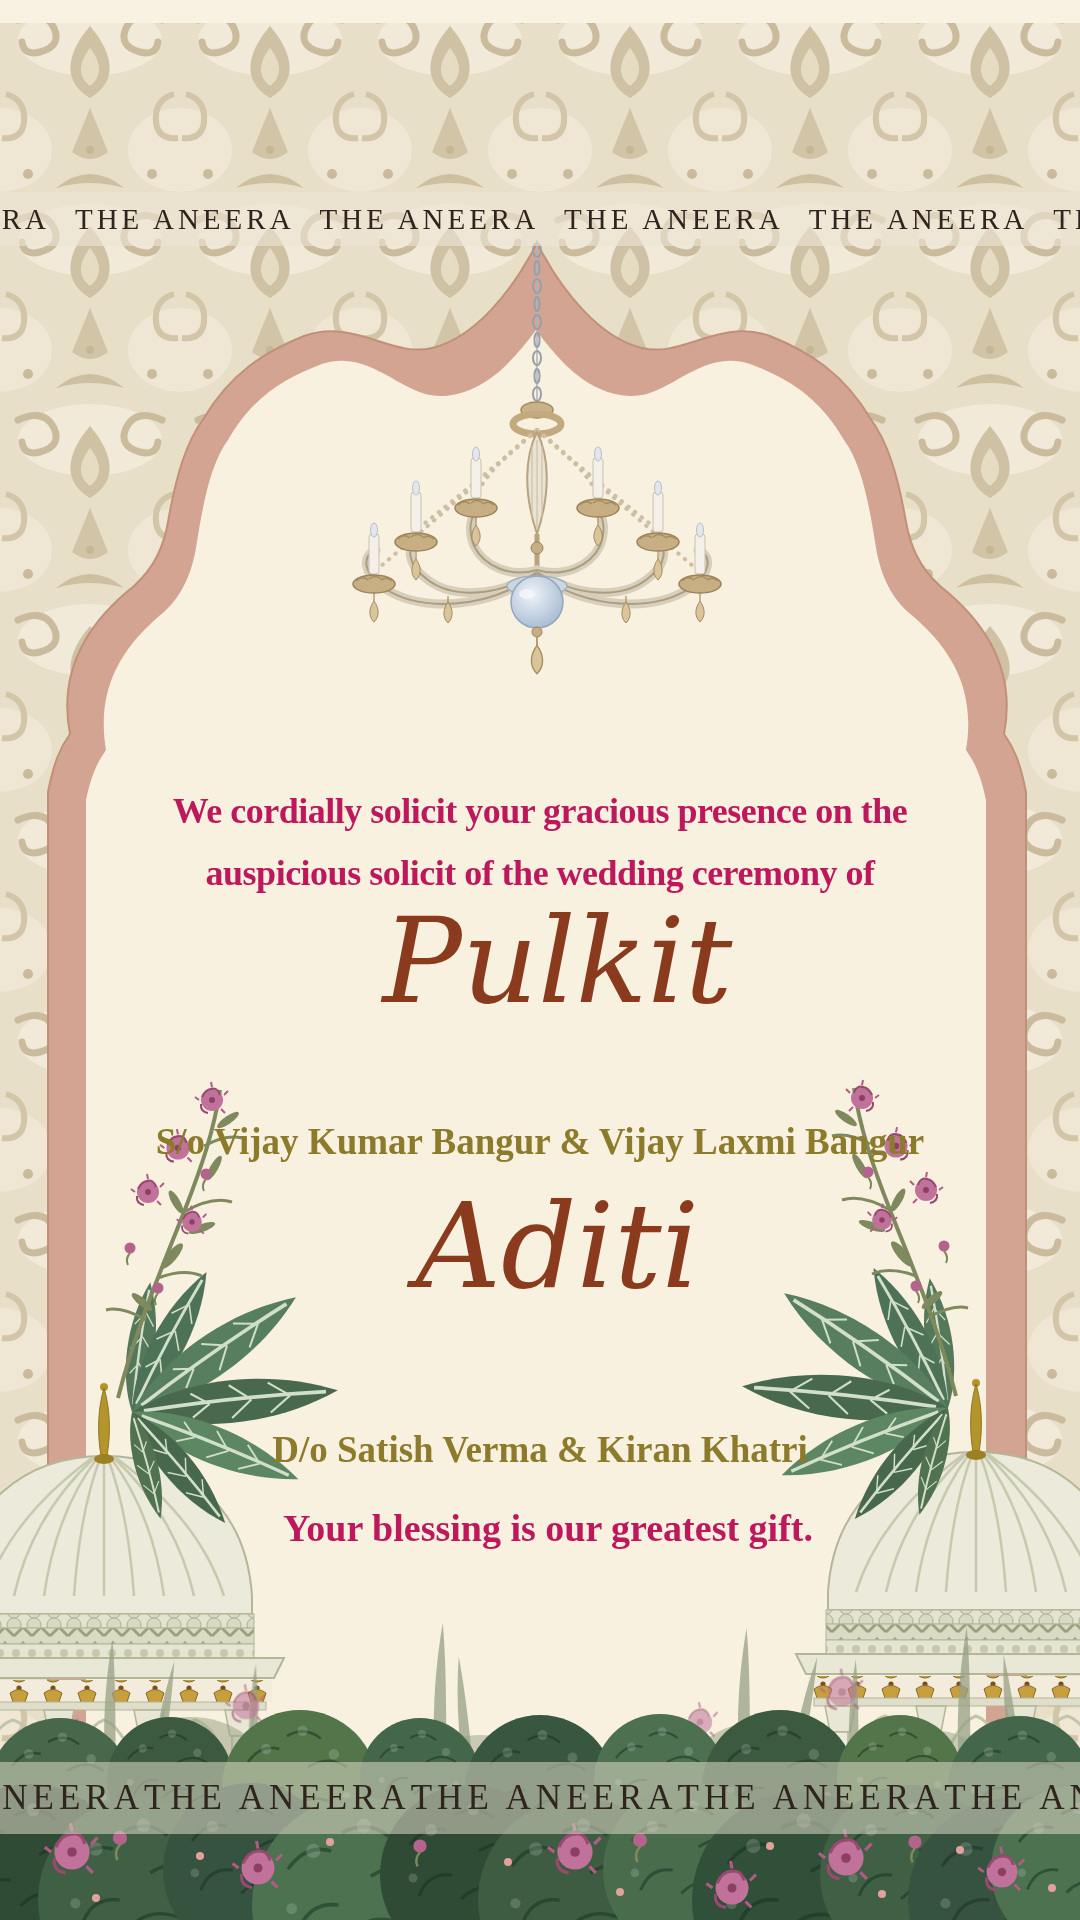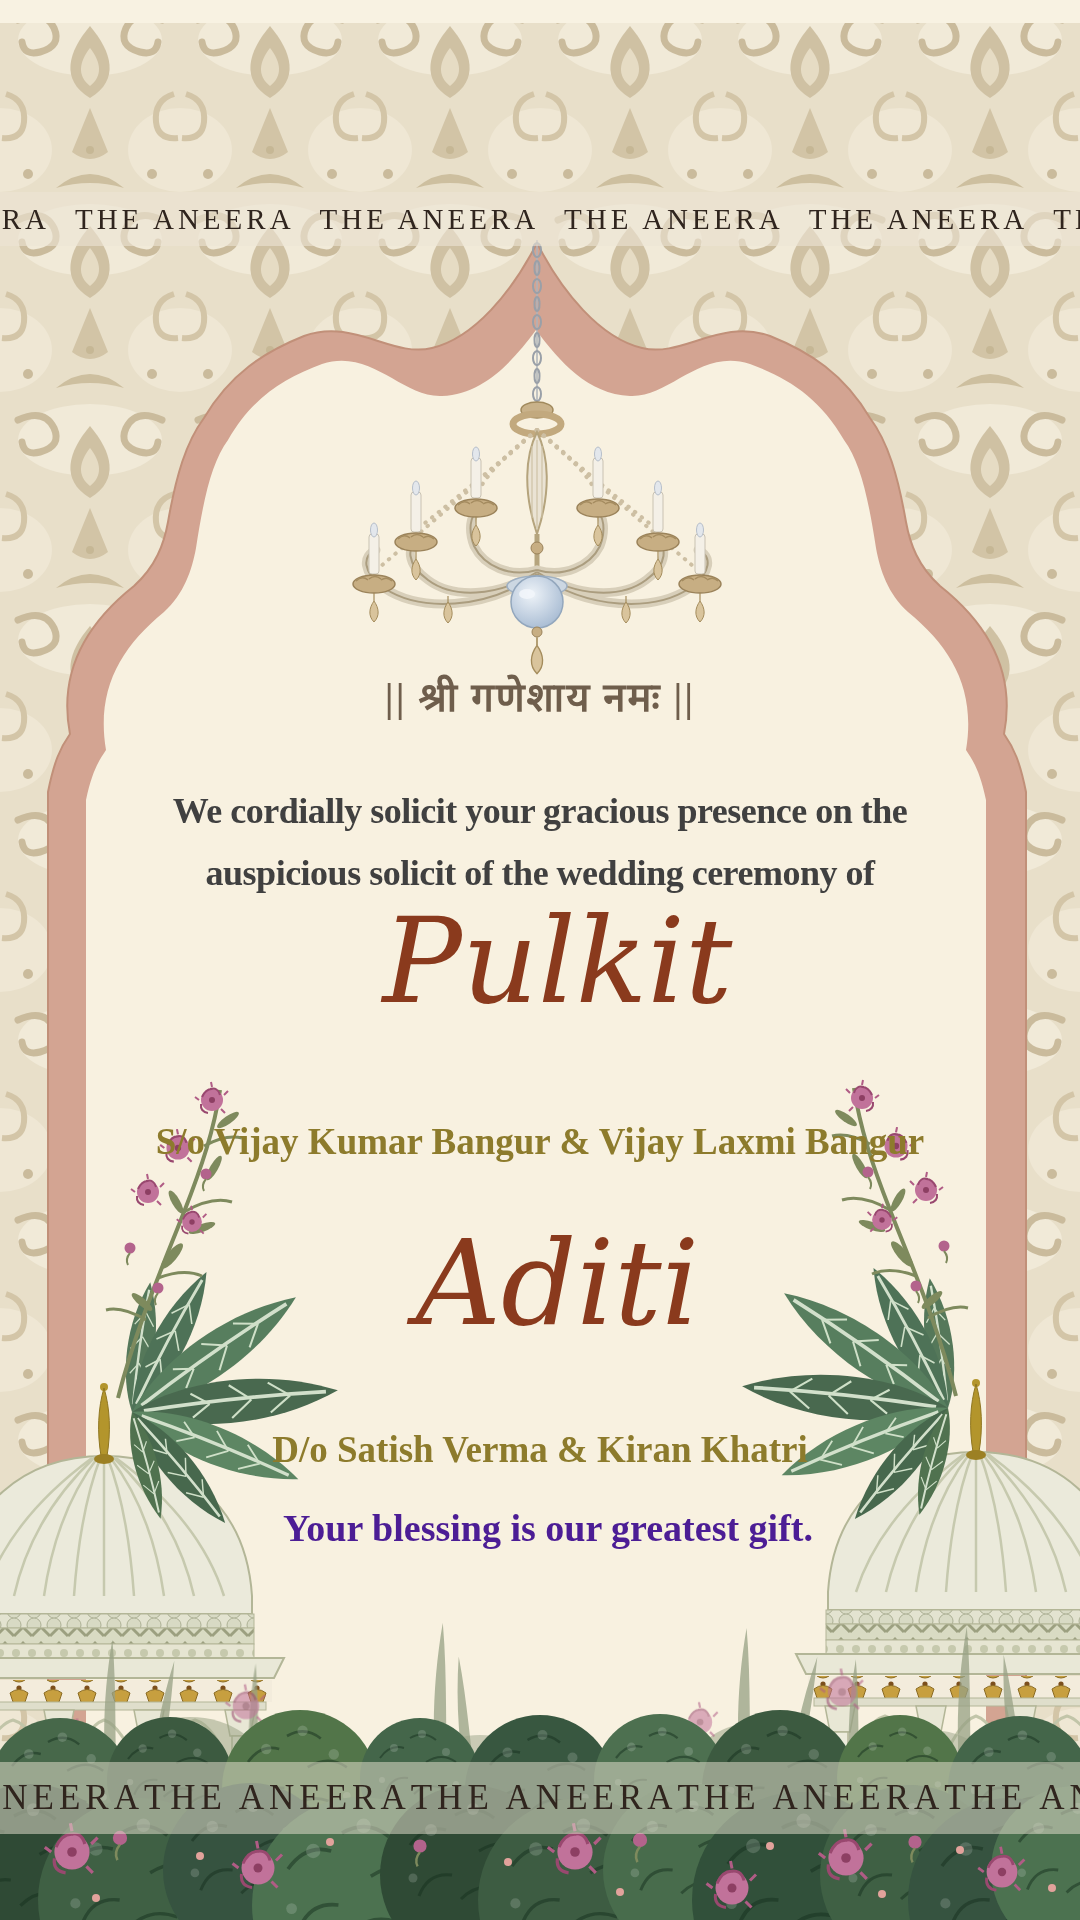--- a/index.html
+++ b/index.html
@@ -4,30 +4,30 @@
 <style>
   html,body{margin:0;padding:0;background:#d8ccb4;}
   .page{position:relative;width:1080px;height:1920px;overflow:hidden;
         font-family:"Liberation Serif",serif;}
   .art{position:absolute;inset:0;z-index:1;}
   .textlayer{position:absolute;inset:0;z-index:2;pointer-events:none;}
   .tl{position:absolute;left:0;right:0;text-align:center;white-space:nowrap;}
   .invocation{top:668px;font-size:40px;font-weight:600;color:#6f5e4c;letter-spacing:2px;}
   .intro1{top:790px;}
   .intro2{top:852px;}
-  .intro1,.intro2{font-size:36px;font-weight:600;color:#404040;letter-spacing:-0.5px;}
+  .intro1,.intro2{font-size:36px;font-weight:600;color:#be185d;letter-spacing:-0.5px;}
   .bigname{font-family:"DejaVu Serif","Liberation Serif",serif;font-style:italic;
            font-size:118px;color:#8a3a1d;line-height:1;padding-left:35px;}
   .groomname{top:902px;}
-  .bridename{top:1224px;}
+  .bridename{top:1187px;}
   .parents{font-size:37px;font-weight:700;color:#8d7b2c;}
   .groomparents{top:1120px;}
   .brideparents{top:1428px;}
   .with{top:1150px;font-size:48px;font-weight:700;font-style:italic;color:#837729;}
-  .closing{top:1506px;font-size:38px;font-weight:700;color:#4c1d95;padding-left:16px;}
+  .closing{top:1506px;font-size:38px;font-weight:700;color:#be185d;padding-left:16px;}
   .band{position:absolute;left:0;right:0;z-index:3;overflow:hidden;}
   .band-top{top:192px;height:54px;background:rgba(236,229,214,0.6);}
   .band-bottom{top:1762px;height:72px;background:rgba(223,218,200,0.55);}
   .bandrow{display:flex;justify-content:space-between;align-items:center;height:100%;
            color:#30251e;white-space:nowrap;}
   .band-top .bandrow{width:1120px;margin-left:-20px;font-size:29px;letter-spacing:4px;}
   .band-bottom .bandrow{width:1150px;margin-left:-28px;font-size:35px;letter-spacing:5px;}
 </style>
 </head>
 <body>
@@ -364,21 +364,20 @@
             <circle cx="882" cy="1894" r="4"></circle>
           <circle cx="960" cy="1850" r="4"></circle>
             <circle cx="1052" cy="1888" r="4"></circle>
             <circle cx="96" cy="1898" r="4"></circle>
         </g>
       </g>
     </g>
   </svg>
 
   <div class="textlayer">
-    <div class="tl invocation">|| श्री गणेशाय नमः ||</div>
     <div class="tl intro1">We cordially solicit your gracious presence on the</div>
     <div class="tl intro2">auspicious solicit of the wedding ceremony of</div>
     <div class="tl bigname groomname">Pulkit</div>
     <div class="tl parents groomparents">S/o Vijay Kumar Bangur &amp; Vijay Laxmi Bangur</div>
     <div class="tl bigname bridename">Aditi</div>
     <div class="tl parents brideparents">D/o Satish Verma &amp; Kiran Khatri</div>
     <div class="tl closing">Your blessing is our greatest gift.</div>
   </div>
 
   <div class="band band-top">

